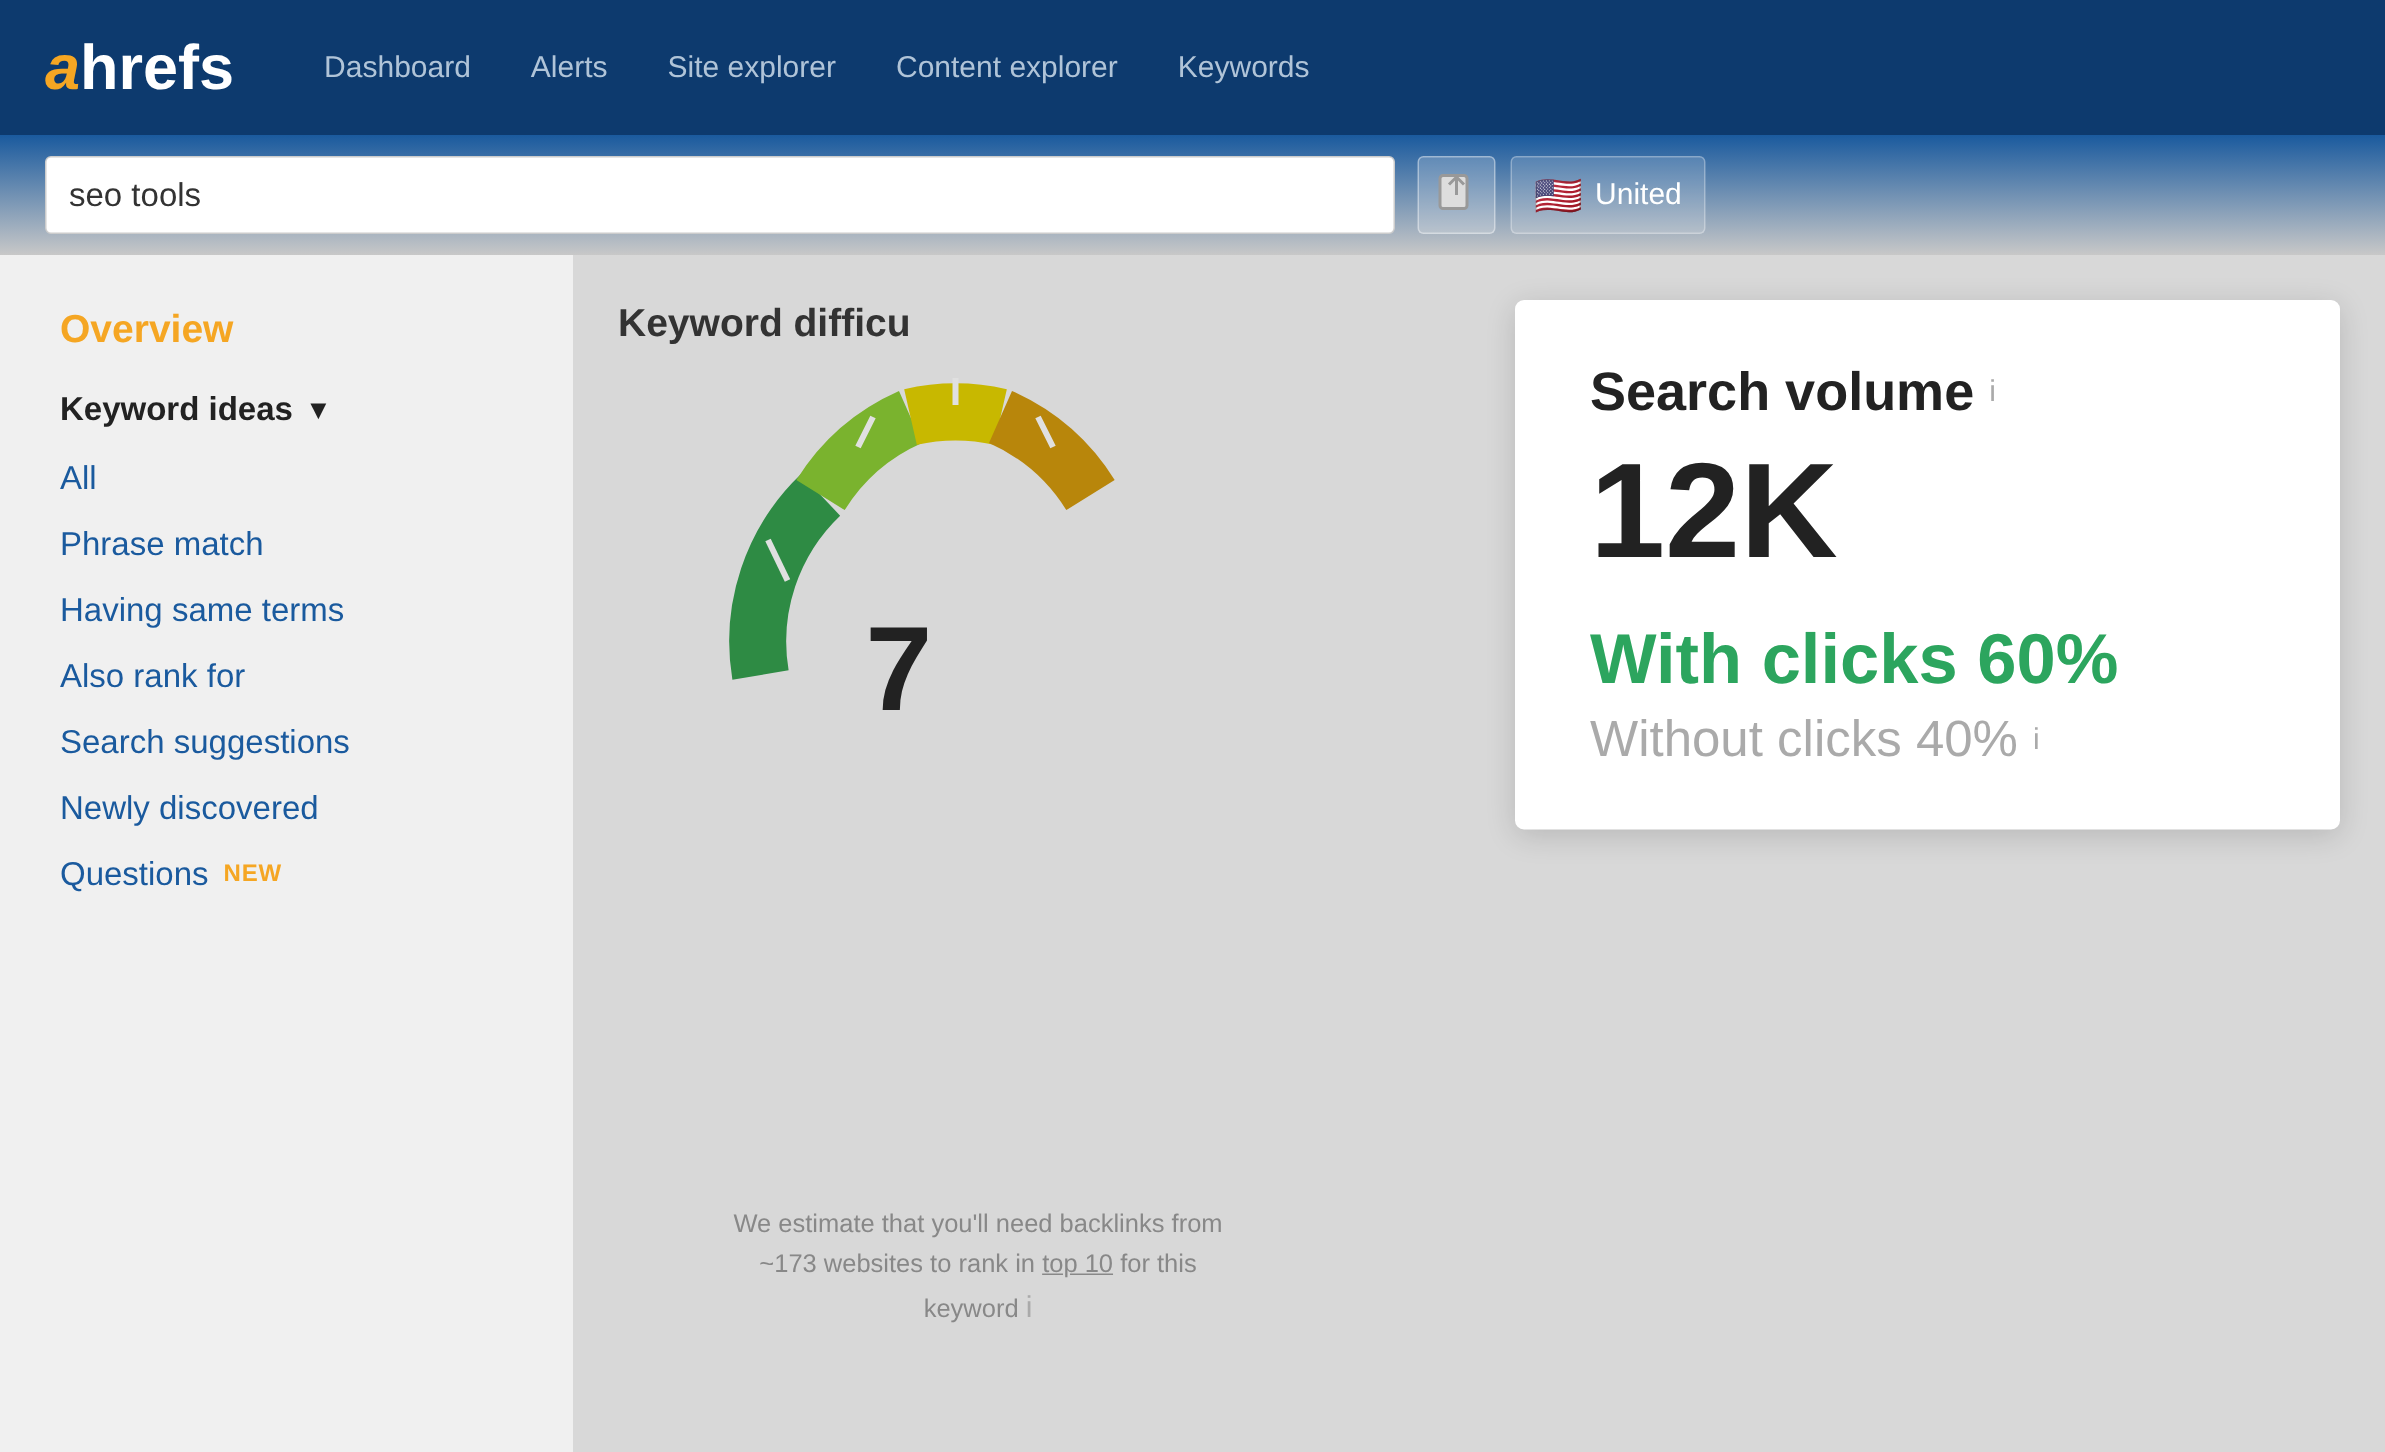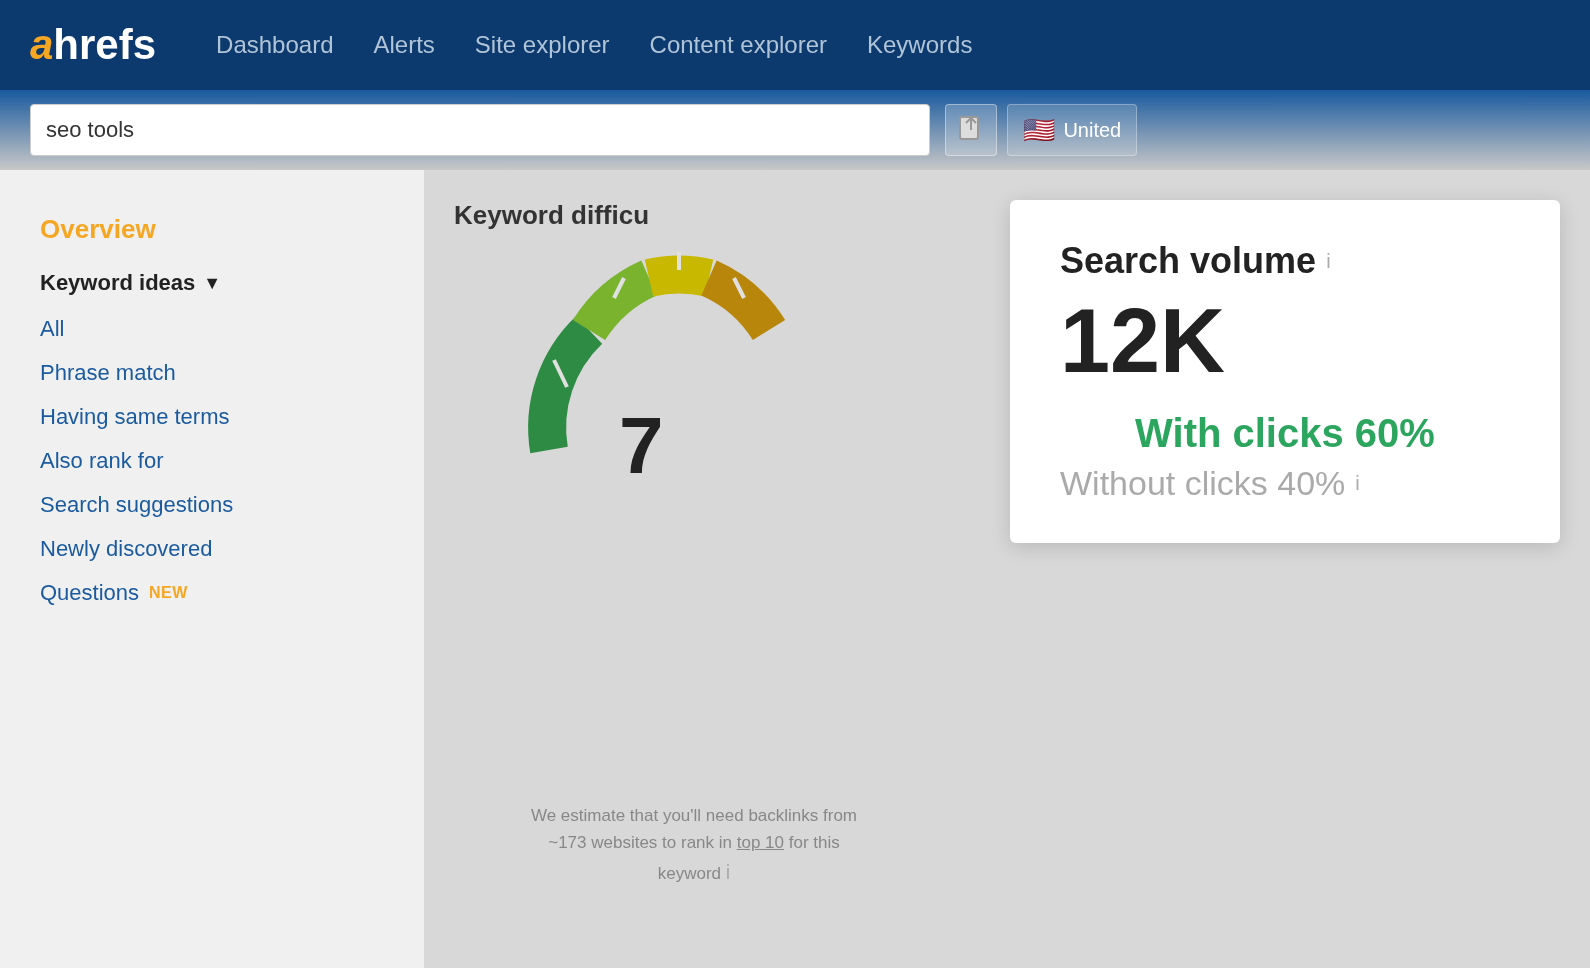--- a/index.html
+++ b/index.html
@@ -34,21 +34,21 @@
     .logo-rest {
       color: white;
     }
     .nav-links {
       display: flex;
       gap: 40px;
       margin-left: 20px;
     }
     .nav-link {
       color: #b0c4d8;
-      font-size: 24px;
+      font-size: 20px;
       text-decoration: none;
       cursor: pointer;
     }
 
     
     .search-bar-area {
       background: linear-gradient(180deg, #1a5a9e 0%, #c8c8c8 100%);
       height: 80px;
       display: flex;
       align-items: center;
@@ -108,23 +108,23 @@
     .flag-emoji { font-size: 26px; }
 
     
     .main-content {
       display: flex;
       height: calc(968px - 90px - 80px);
     }
 
     
     .sidebar {
-      width: 424px;
+      width: 382px;
       background: #f0f0f0;
-      padding: 44px 40px;
+      padding: 34px 40px;
       flex-shrink: 0;
     }
     .sidebar-overview {
       color: #f5a623;
       font-size: 26px;
       font-weight: bold;
       margin-bottom: 25px;
       cursor: pointer;
     }
     .sidebar-section-title {
@@ -231,25 +231,24 @@
       cursor: pointer;
     }
     .sv-value {
       font-size: 90px;
       font-weight: bold;
       color: #222;
       line-height: 1.1;
       margin-bottom: 20px;
     }
     .sv-with-clicks {
-      font-size: 40px;
+      font-size: 47px;
       font-weight: bold;
       color: #2ca55e;
       margin-bottom: 8px;
-      text-align: center;
     }
     .sv-without-clicks {
       font-size: 34px;
       color: #aaa;
       display: flex;
       align-items: center;
       gap: 10px;
     }
 
     

